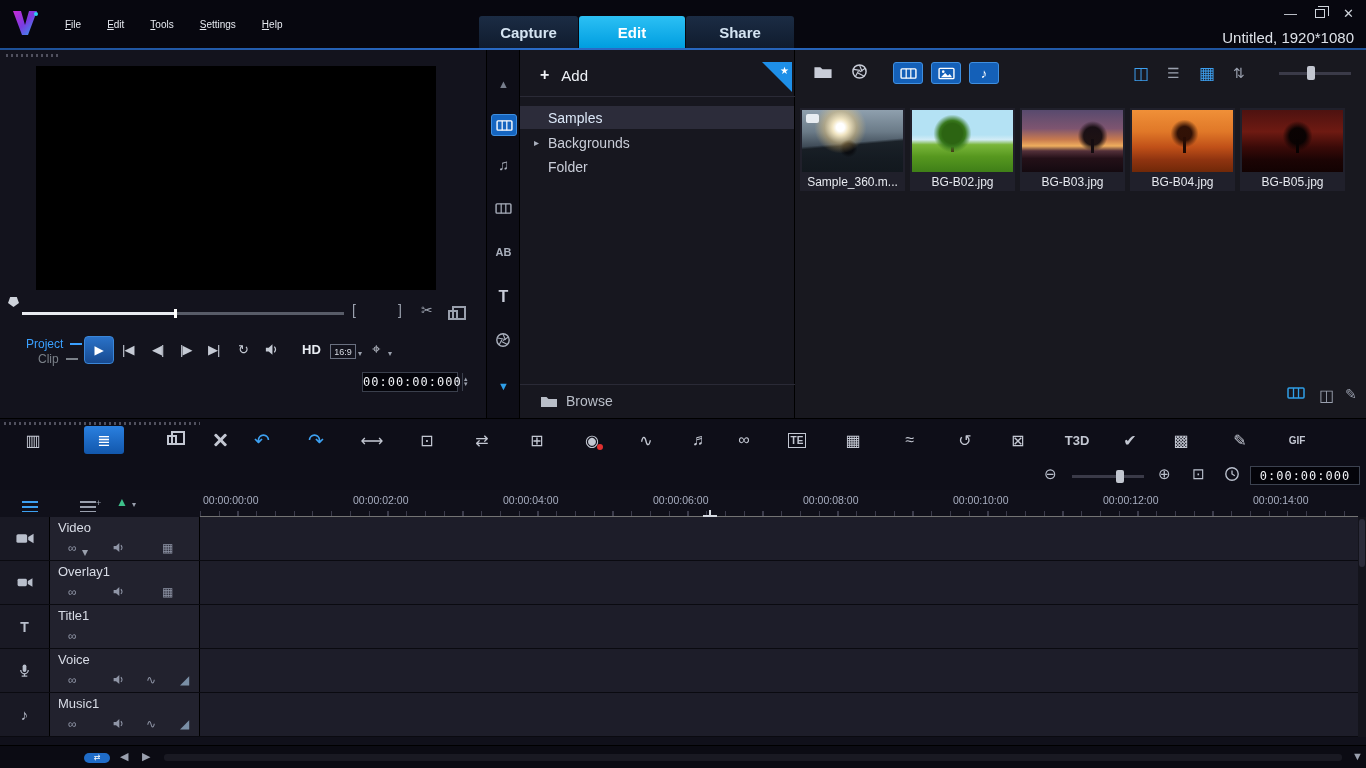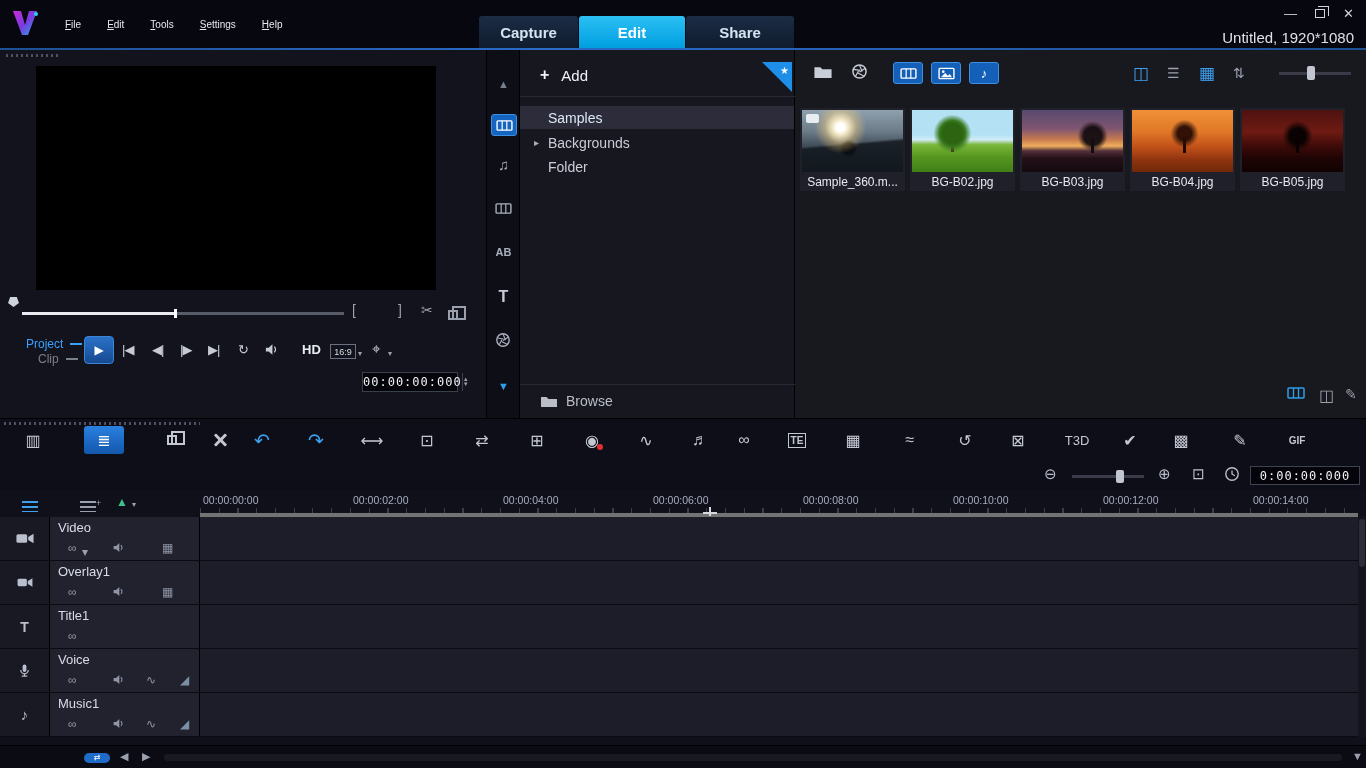--- a/index.html
+++ b/index.html
@@ -137,21 +137,21 @@
   .sb { position:absolute; top:3px; color:#b9bfcc; font-size:15px; }
   .sb-slider { position:absolute; left:1072px; top:13px; width:72px; height:3px; background:#3a3a48; }
   .sb-handle { position:absolute; left:44px; top:-5px; width:8px; height:13px; background:#c2c6d0; border-radius:2px; }
   .sb-tc { position:absolute; left:1250px; top:4px; width:110px; height:19px; background:#04040a; border:1px solid #3c4250;
            font-family:"DejaVu Sans Mono", monospace; font-size:12px; color:#f0f2f6;
            display:flex; align-items:center; justify-content:center; letter-spacing:1px; }
 
   
   .timeline { position:absolute; left:0; top:490px; width:1366px; height:255px; background:#10101a; }
   .tlt { position:absolute; color:#9aa0ae; }
-  .ruler { position:absolute; left:200px; top:0; width:1158px; height:27px; border-bottom:4px solid #737373; }
+  .ruler { position:absolute; left:200px; top:0; width:1158px; height:27px; border-bottom:1px solid #737373; }
   .rl { position:absolute; top:4px; font-size:10.5px; color:#a8aec0; white-space:nowrap; }
   .ticks { position:absolute; left:0; bottom:0; width:1158px; height:5px;
            background:repeating-linear-gradient(90deg,#3c3c4c 0 1px,transparent 1px 18.75px); }
   .playhead-v { position:absolute; left:509px; bottom:-3px; width:2px; height:9px; background:#d5d9e0; }
   .playhead-h { position:absolute; left:503px; bottom:-1px; width:14px; height:2px; background:#d5d9e0; }
   .tracks { position:absolute; left:0; top:27px; width:1366px; height:220px; }
   .trow { position:absolute; left:0; width:1366px; height:44px; border-bottom:1px solid #0a0a10; }
   .tcell-icon { position:absolute; left:0; top:0; width:50px; height:43px; background:#191924; border-right:1px solid #000;
                 display:flex; align-items:center; justify-content:center; color:#b9bfcc; }
   .tcell-head { position:absolute; left:50px; top:0; width:150px; height:43px; background:#22222e; border-right:1px solid #000; }
@@ -433,21 +433,21 @@
     <span class="tb-btn" style="left:632px">∿</span>
     <span class="tb-btn" style="left:686px">♬</span>
     <span class="tb-btn" style="left:730px">∞</span>
     <span class="tb-btn" style="left:783px">
         <span class="te-box">TE</span>
       </span>
     <span class="tb-btn" style="left:839px">▦</span>
     <span class="tb-btn" style="left:896px">≈</span>
     <span class="tb-btn" style="left:951px">↺</span>
     <span class="tb-btn" style="left:1004px">⊠</span>
-    <span class="tb-btn t3d" style="left:1063px;font-size:13px;font-weight:normal">T3D</span>
+    <span class="tb-btn t3d" style="left:1063px;font-size:13px;font-weight:bold">T3D</span>
     <span class="tb-btn" style="left:1116px">✔</span>
     <span class="tb-btn" style="left:1167px">▩</span>
     <span class="tb-btn" style="left:1226px">✎</span>
     <span class="tb-btn tb-small" style="left:1283px">GIF</span>
   </div>
 
   <div class="subbar">
     <span class="sb" style="left:1044px">⊖</span>
     <div class="sb-slider">
       <div class="sb-handle"></div>

